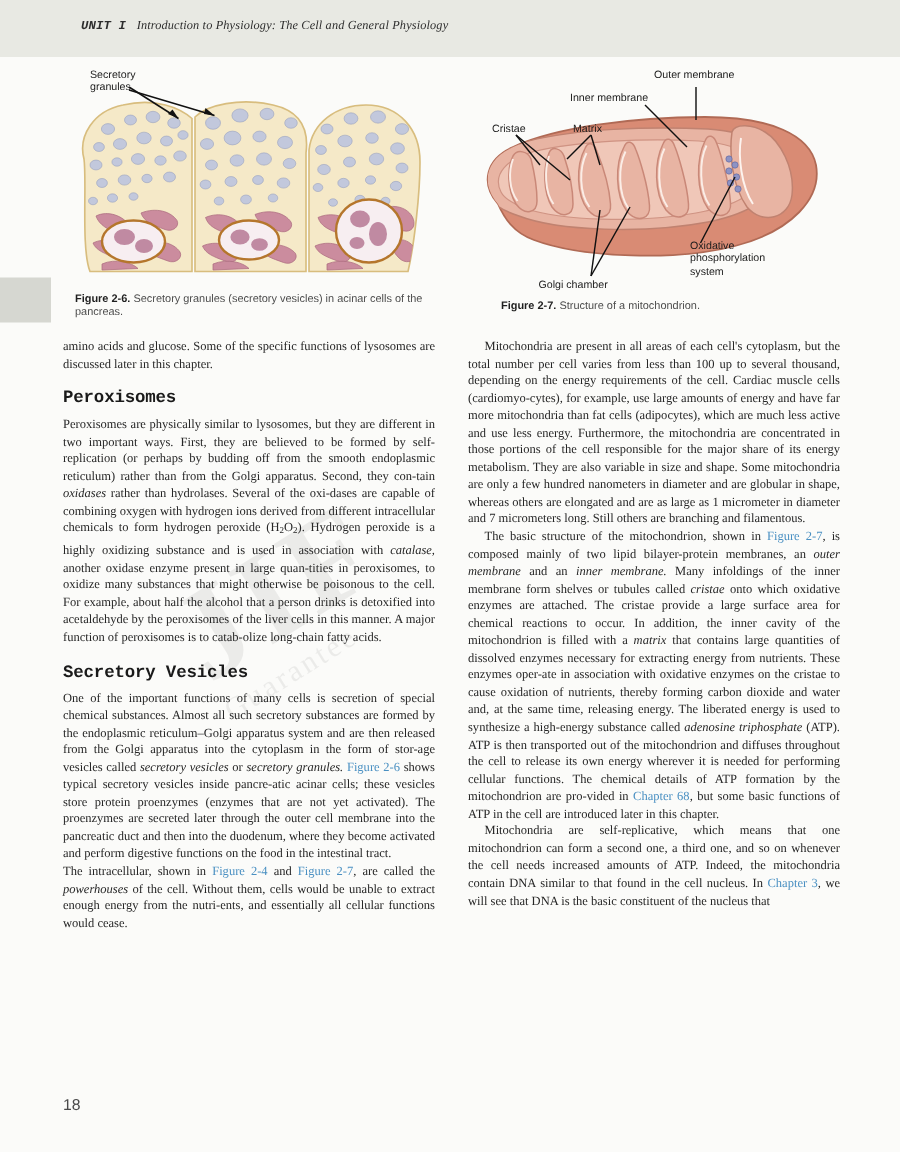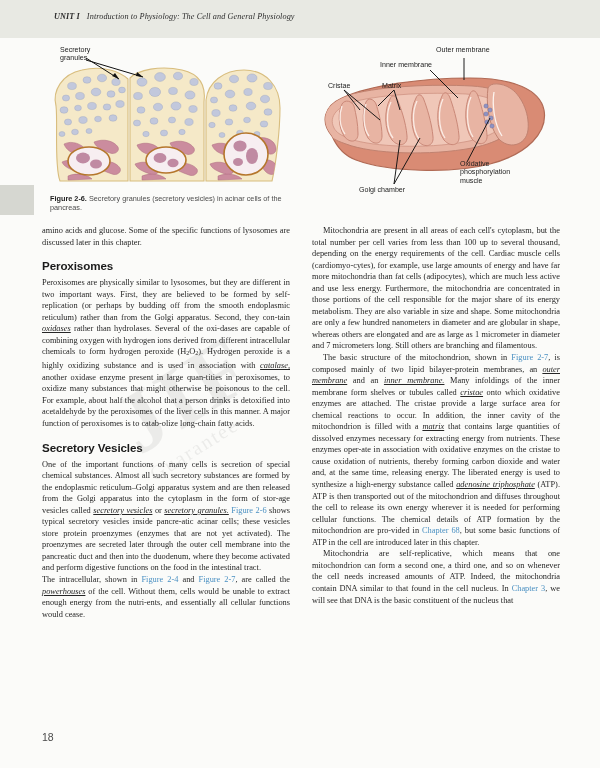--- a/index.html
+++ b/index.html
@@ -33,20 +33,21 @@
     font-size: 8.2px;
     color: #2d2d2d;
     font-style: italic;
     letter-spacing: 0.1px;
     white-space: nowrap;
   }
   #header-text .unit {
     font-weight: bold;
     font-style: italic;
     margin-right: 7px;
+    font-family: Liberation Mono, monospace;
   }
   #side-tab {
     position: absolute;
     left: 0; top: 185px;
     width: 34px; height: 30px;
     background: #d6d7d1;
   }
   #page-number {
     position: absolute;
     left: 42px; top: 731px;
@@ -92,28 +93,28 @@
     line-height: 11.55px;
     color: #262626;
     text-align: justify;
     margin: 0 0 0 0;
     text-indent: 0;
     hyphens: manual;
   }
   .body-text + .body-text { margin-top: 0; }
   .para-indent { text-indent: 11px; }
   h2.section {
-    font-family: Liberation Sans, sans-serif;
+    font-family: Liberation Mono, monospace;
     font-size: 11.6px;
     font-weight: bold;
     color: #1a1a1a;
     margin: 11px 0 5px 0;
     letter-spacing: -0.1px;
   }
-  .it { font-style: italic; text-decoration: underline; }
+  .it { font-style: italic; }
   .lnk { color: #4a90c2; }
   .sub { font-size: 0.72em; vertical-align: -0.22em; }
 
   
   .figcap {
     font-size: 7.3px;
     line-height: 9.2px;
     color: #4d4d4d;
     font-family: "Liberation Sans", sans-serif;
   }
@@ -373,22 +374,26 @@
       </g>
     </svg>
 
     <div class="fig-label" style="left:124px; top:2px;">Outer membrane</div>
     <div class="fig-label" style="left:68px;  top:17px;">Inner membrane</div>
     <div class="fig-label" style="left:16px;  top:38px;">Cristae</div>
     <div class="fig-label" style="left:70px;  top:38px;">Matrix</div>
     <div class="fig-label" style="left:47px;  top:142px;">Golgi chamber</div>
     <div class="fig-label" style="left:148px; top:116px;">Oxidative
 phosphorylation
-muscle</div>
-
+system</div>
+
+    <div id="fig27-cap" class="figcap">
+      <b>Figure 2-7.</b>
+      <span>Structure of a mitochondrion.</span>
+    </div>
   </div>
 
   <div id="col-left" class="col">
 
     <p class="body-text">amino acids and glucose. Some of the specific functions of lysosomes are discussed later in this chapter.</p>
 
     <h2 class="section">Peroxisomes</h2>
     <p class="body-text"><span>Peroxisomes are physically similar to lysosomes, but they are different in two important ways. First, they are believed to be formed by self-replication (or perhaps by budding off from the smooth endoplasmic reticulum) rather than from the Golgi apparatus. Second, they con-tain </span><span class="it">oxidases</span><span> rather than hydrolases. Several of the oxi-dases are capable of combining oxygen with hydrogen ions derived from different intracellular chemicals to form hydrogen peroxide (H</span><span class="sub">2</span><span>O</span><span class="sub">2</span><span>). Hydrogen peroxide is a highly oxidizing substance and is used in association with </span><span class="it">catalase,</span><span> another oxidase enzyme present in large quan-tities in peroxisomes, to oxidize many substances that might otherwise be poisonous to the cell. For example, about half the alcohol that a person drinks is detoxified into acetaldehyde by the peroxisomes of the liver cells in this manner. A major function of peroxisomes is to catab-olize long-chain fatty acids.</span></p>
 
     <h2 class="section">Secretory Vesicles</h2>

